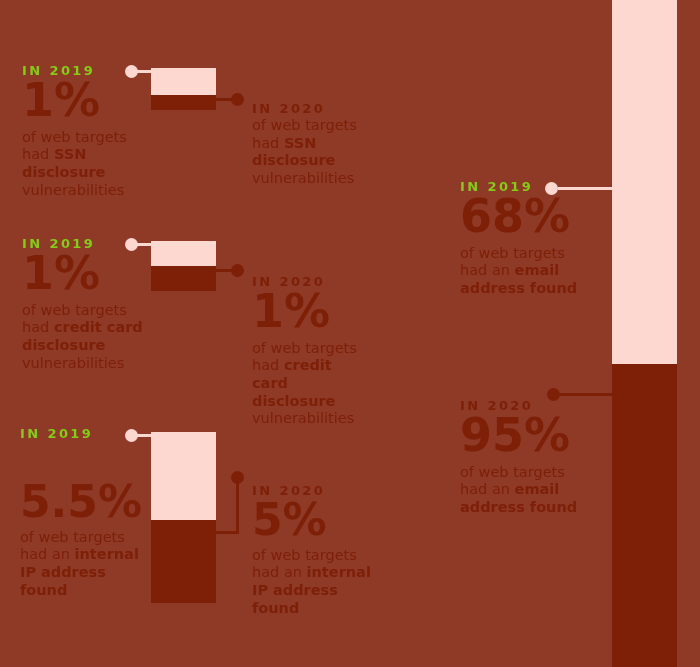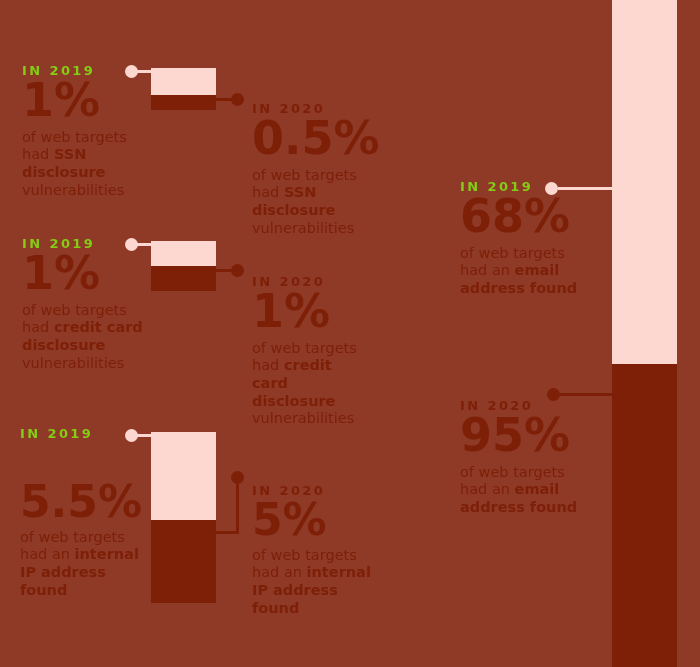--- a/index.html
+++ b/index.html
@@ -102,21 +102,20 @@
   <div class="dot dot-dark" style="left:231px; top:93px; width:13px; height:13px;"></div>
 
   <div class="stat t-2019" id="stat-ssn-2019">
     <p class="year">IN 2019</p>
     <p class="value">1%</p>
     <p class="desc"><span>of web targets had </span><b>SSN disclosure</b><span> vulnerabilities</span></p>
   </div>
 
   <div class="stat t-2020" id="stat-ssn-2020">
     <p class="year">IN 2020</p>
-    <p class="value">0.5%</p>
     <p class="desc"><span>of web targets had </span><b>SSN disclosure</b><span> vulnerabilities</span></p>
   </div>
 
   <div class="bar" style="left:151px; top:241px; width:65px; height:50px;">
     <div class="bar-seg-light" style="left:0; top:0; width:65px; height:25px;"></div>
     <div class="bar-seg-dark" style="left:0; top:25px; width:65px; height:25px;"></div>
   </div>
   <div class="conn-line-light" style="left:133px; top:243px; width:22px; height:3px;"></div>
   <div class="dot dot-light" style="left:125px; top:238px; width:13px; height:13px;"></div>
   <div class="conn-line-dark" style="left:214px; top:269px; width:24px; height:3px;"></div>

